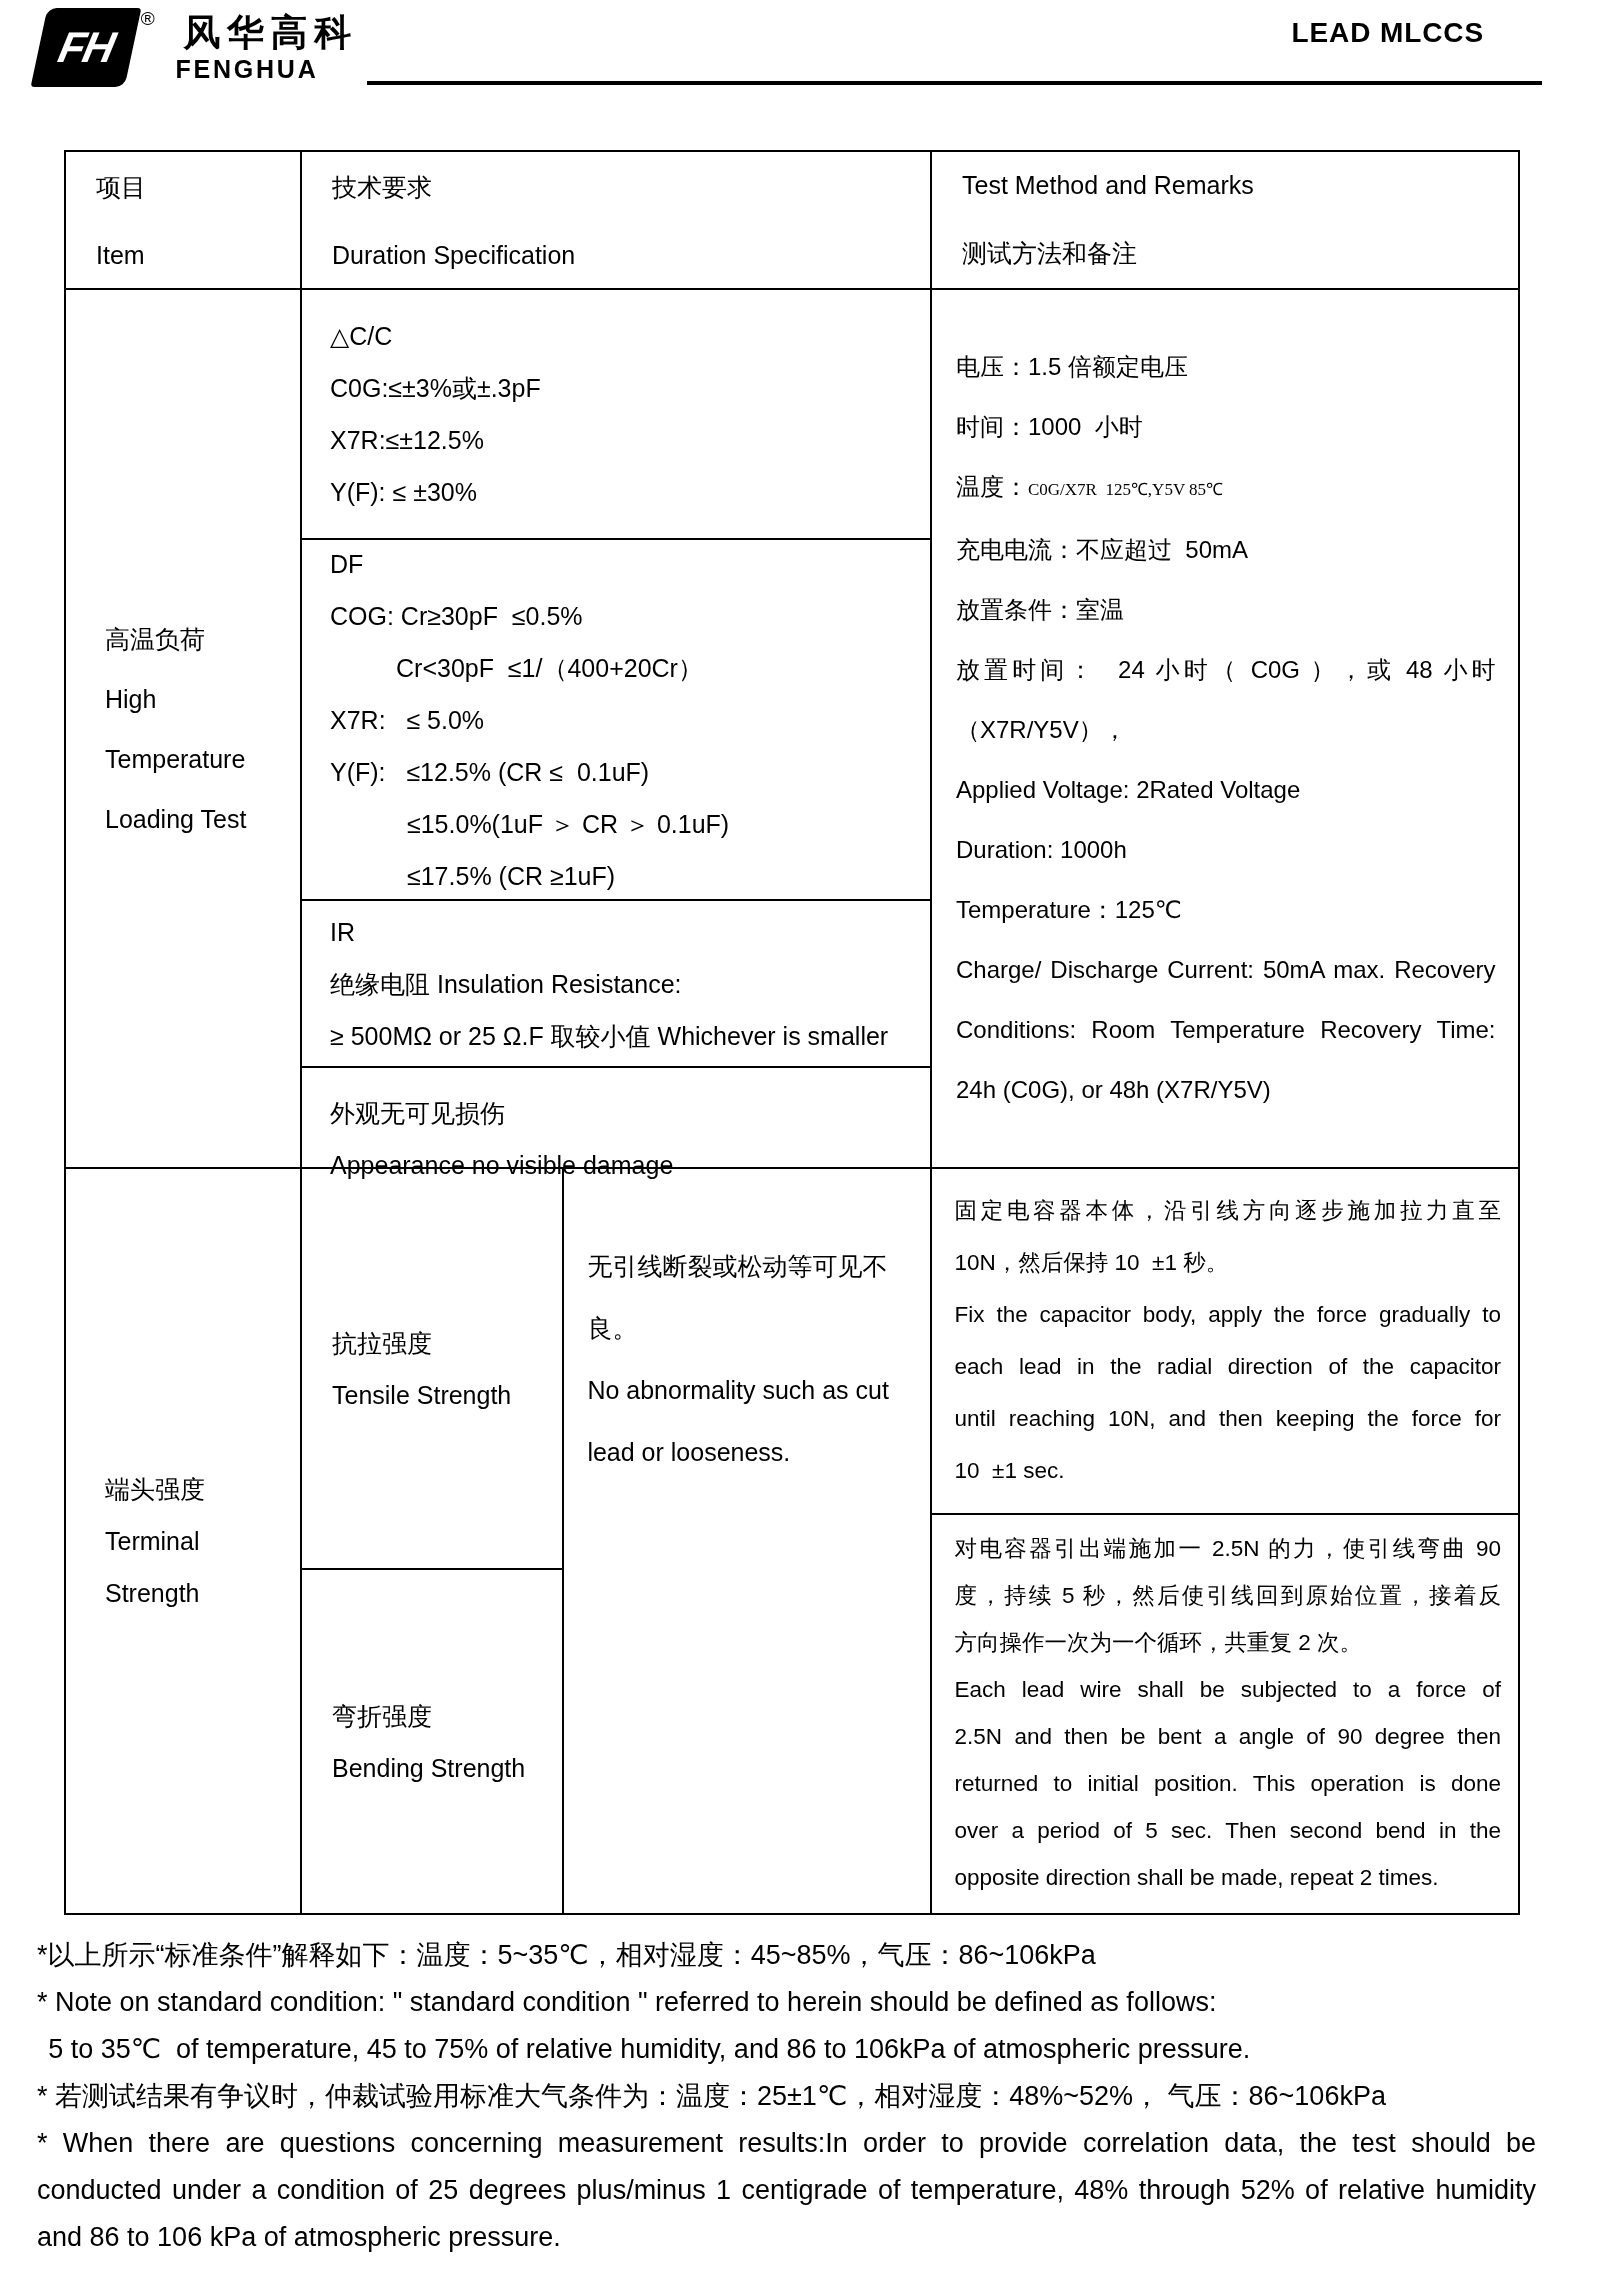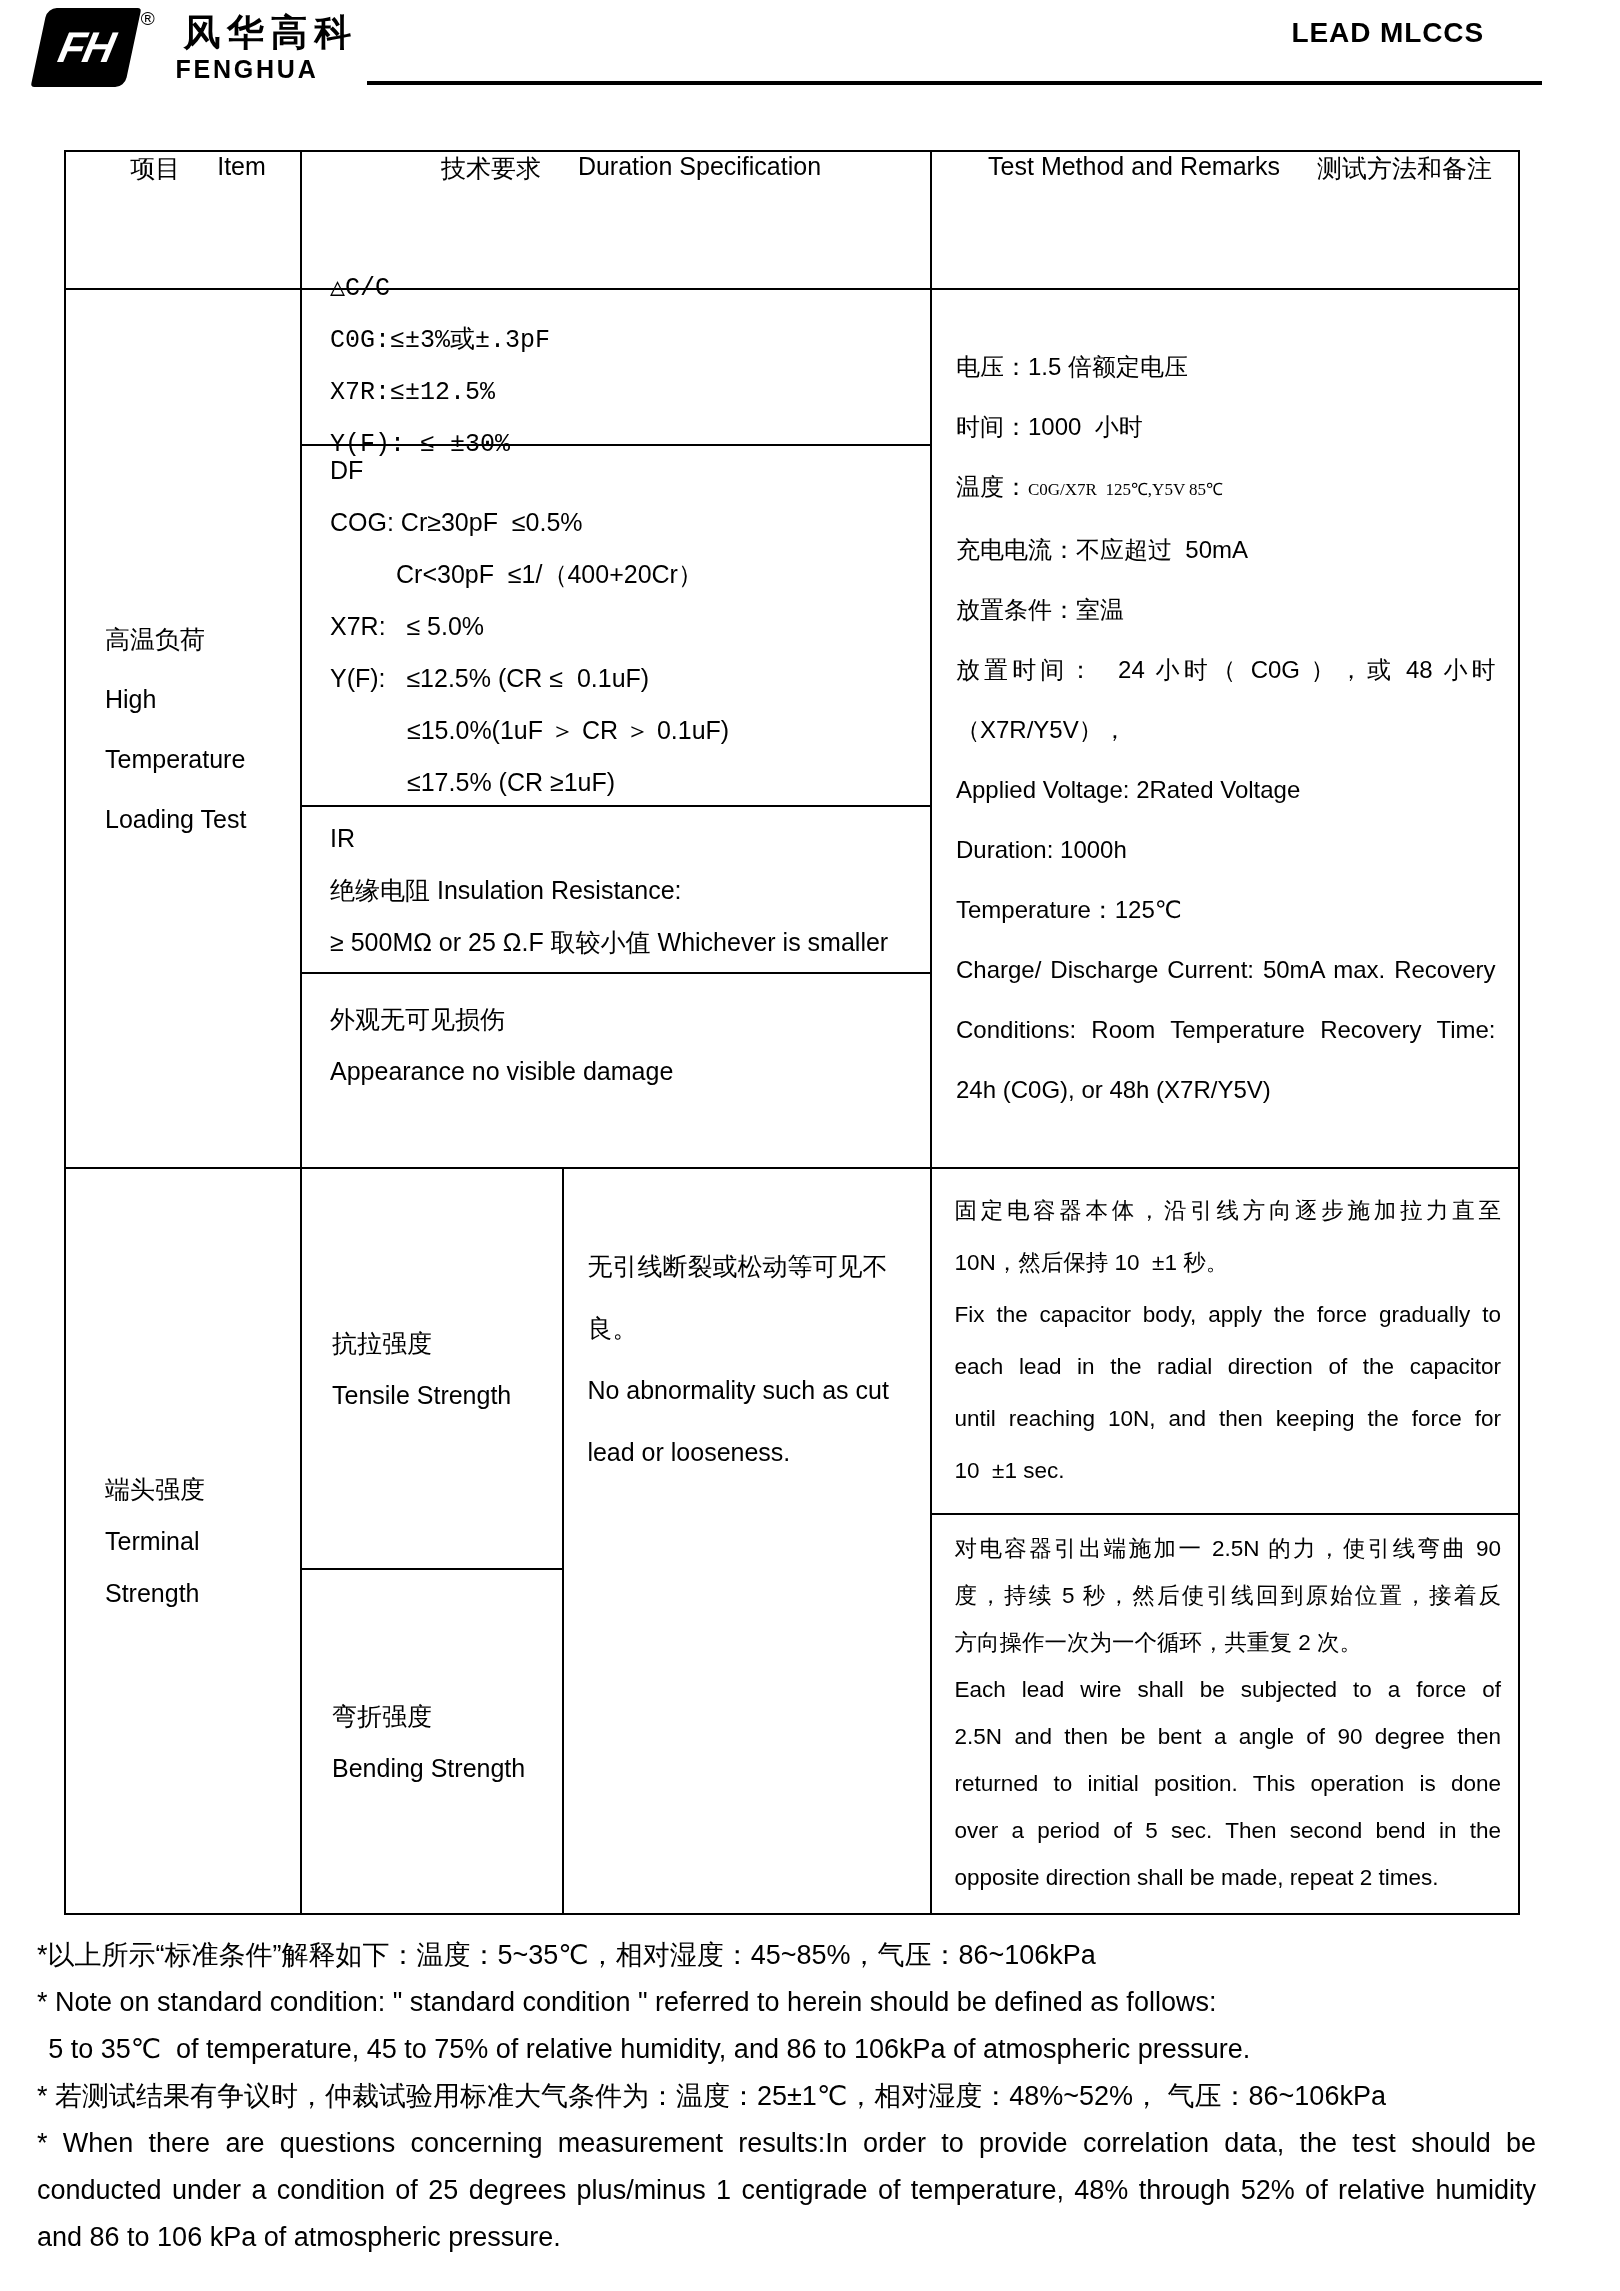--- a/index.html
+++ b/index.html
@@ -27,28 +27,28 @@
   .tbl{position:absolute;left:64px;top:150px;width:1456px;border:2.8px solid #000;box-sizing:border-box;font-size:25px;}
   .tbl *{box-sizing:border-box;}
   .trow{display:flex;}
   .th-row{height:138px;border-bottom:2.8px solid #000;}
   .r1{height:879px;border-bottom:2.8px solid #000;}
   .r2{height:744px;}
   .c1{width:236px;border-right:2.8px solid #000;}
   .c2{width:630px;border-right:2.8px solid #000;}
   .c3{flex:1;}
   .vc{display:flex;flex-direction:column;justify-content:center;}
-  .hc{display:flex;flex-direction:row;justify-content:center;gap:37px;padding-left:30px;}
+  .hc{display:flex;flex-direction:column;justify-content:center;gap:37px;padding-left:30px;}
   .item-cell{padding-left:39px;white-space:pre-line;}
   .lh64{line-height:60px;}
   .lh56{line-height:52px;}
   .joincell{white-space:pre-line;padding-left:28px;line-height:52px;}
   .sub{border-bottom:2.8px solid #000;}
   .sub:last-child{border-bottom:none;}
-  .s-cc{height:156px;font-family:Liberation Mono, monospace;}
+  .s-cc{height:250px;}
   .s-df{height:361px;}
   .s-ir{height:167px;}
   .s-ap{height:141px;}
   .ln{white-space:pre-wrap;}
   .df-cell .ln{line-height:52px;}
   .ind1{padding-left:66px;}
   .ind2{padding-left:77px;}
   .m-cell{padding:9.4px 22.5px 9.4px 24px;font-size:24px;}
   .m-cell .ln{line-height:60px;}
   .jl{text-align:justify;text-align-last:justify;}

